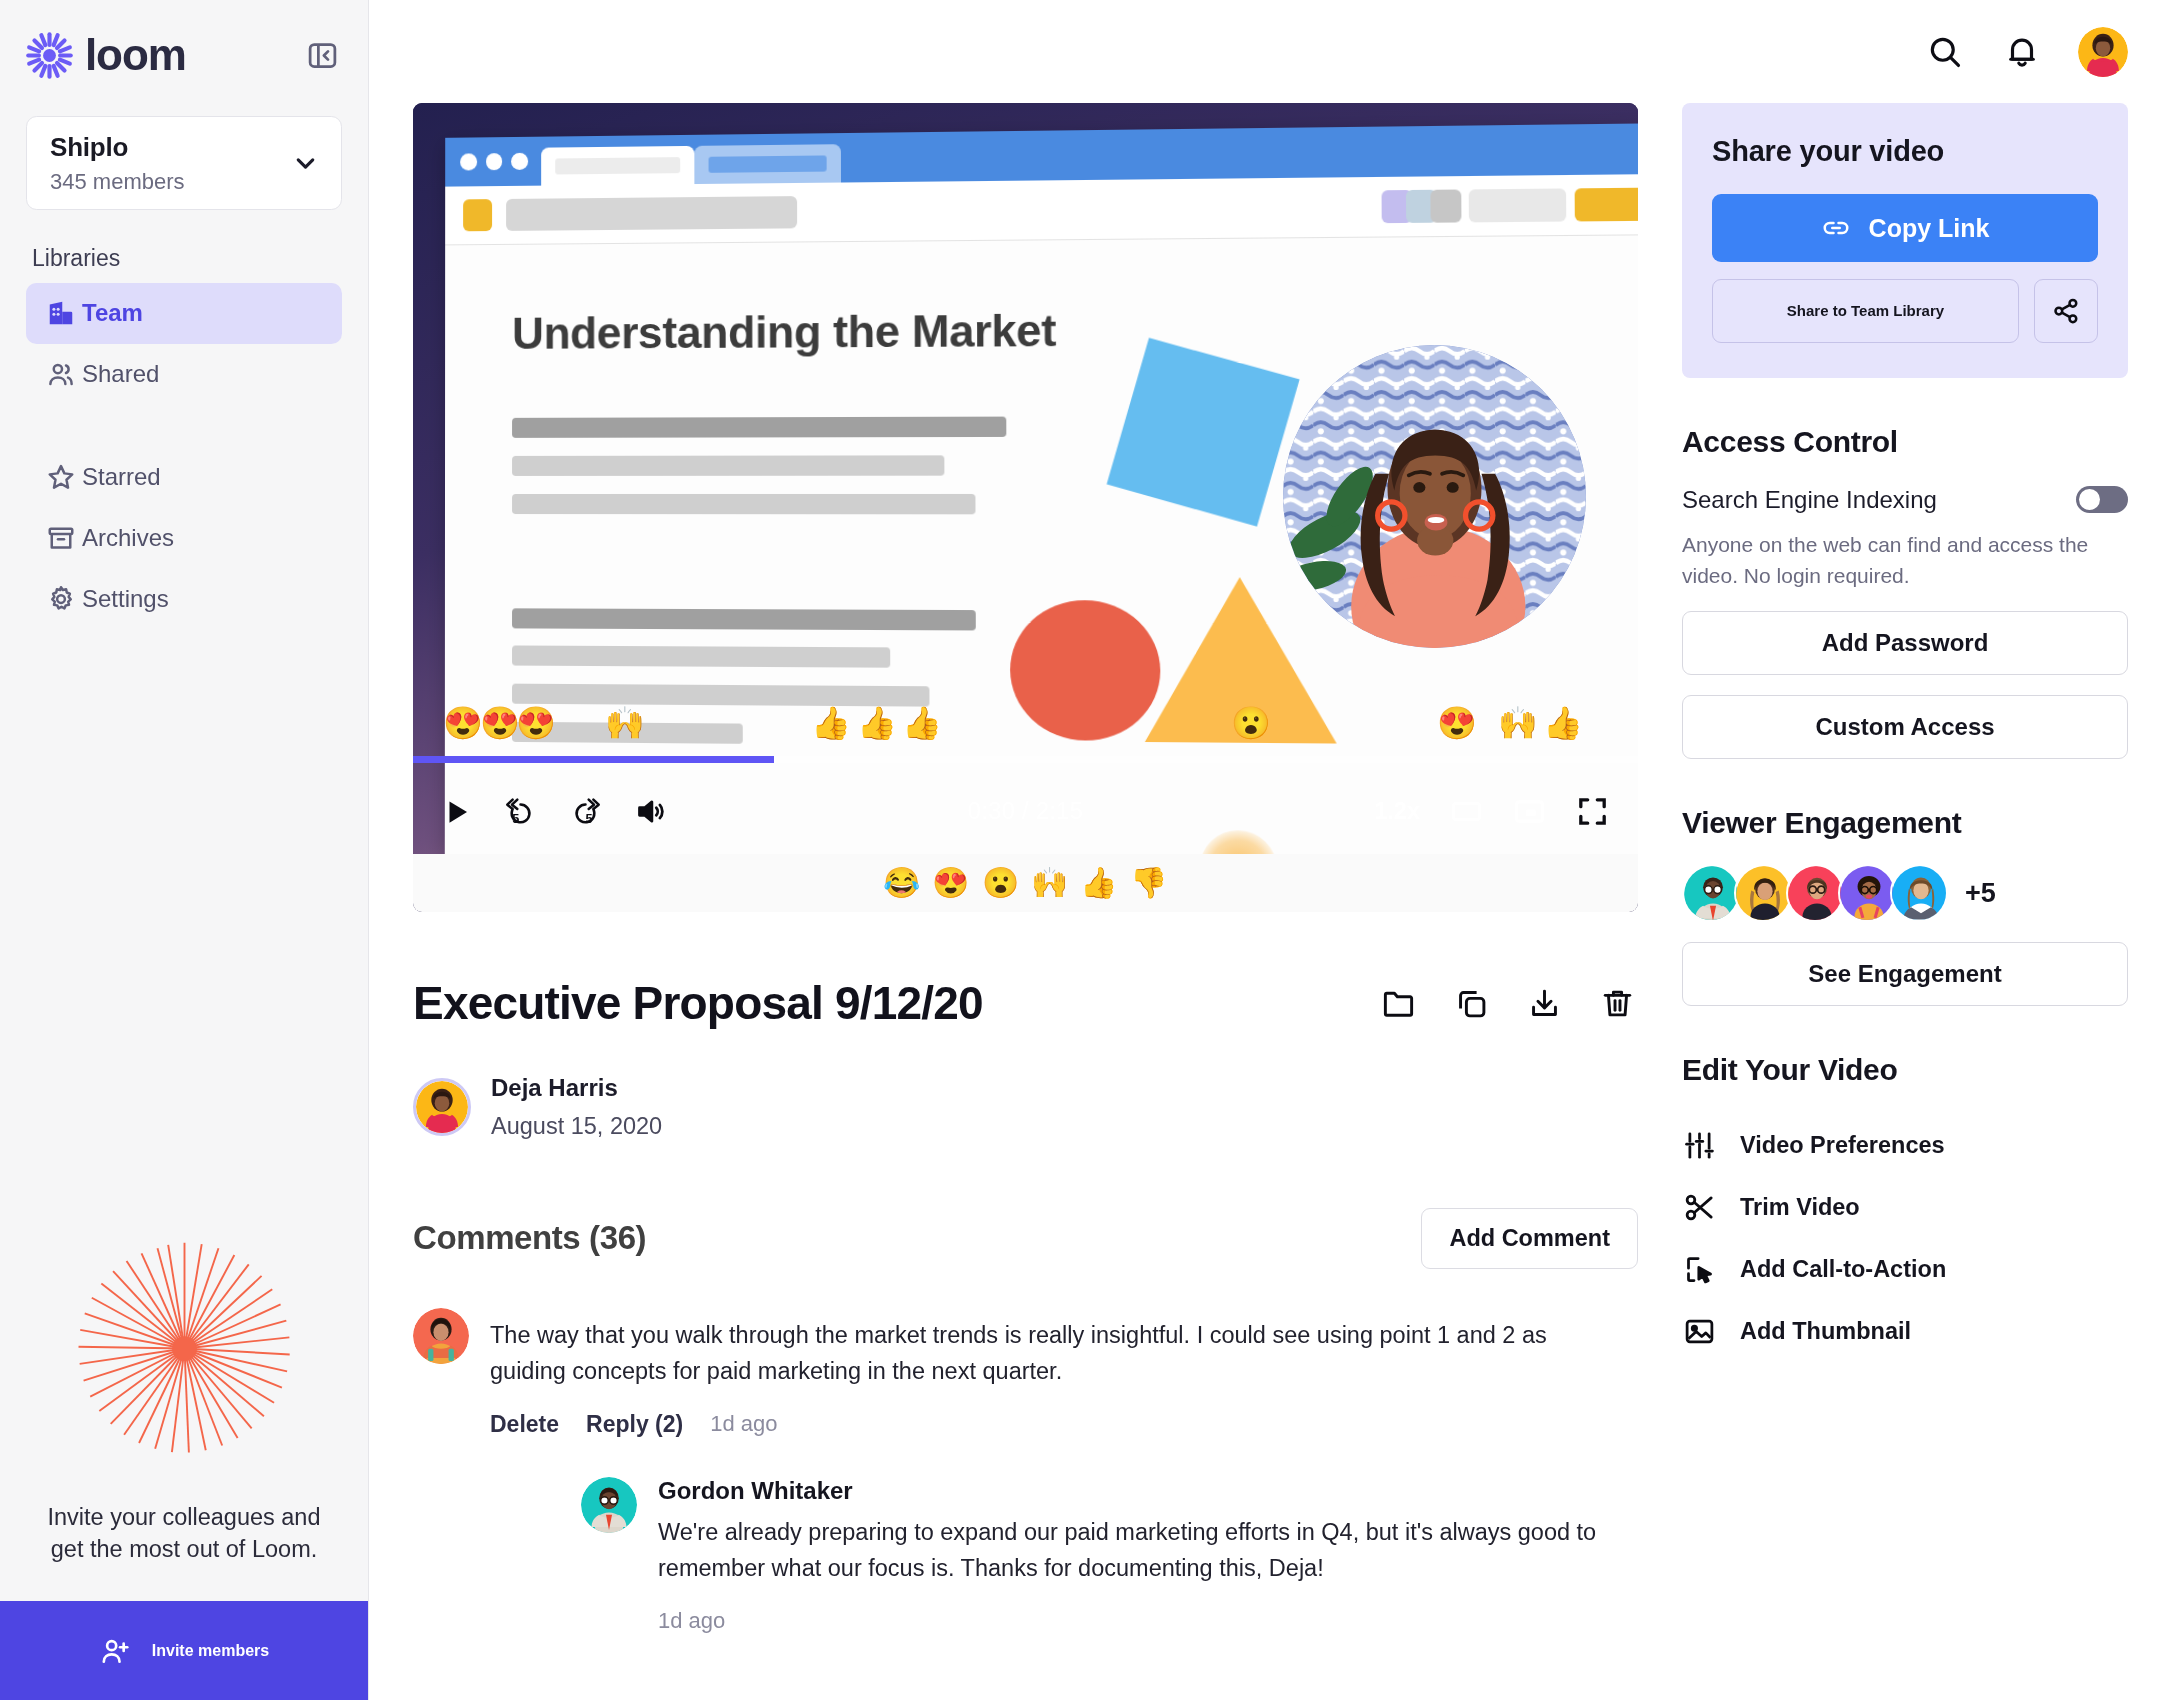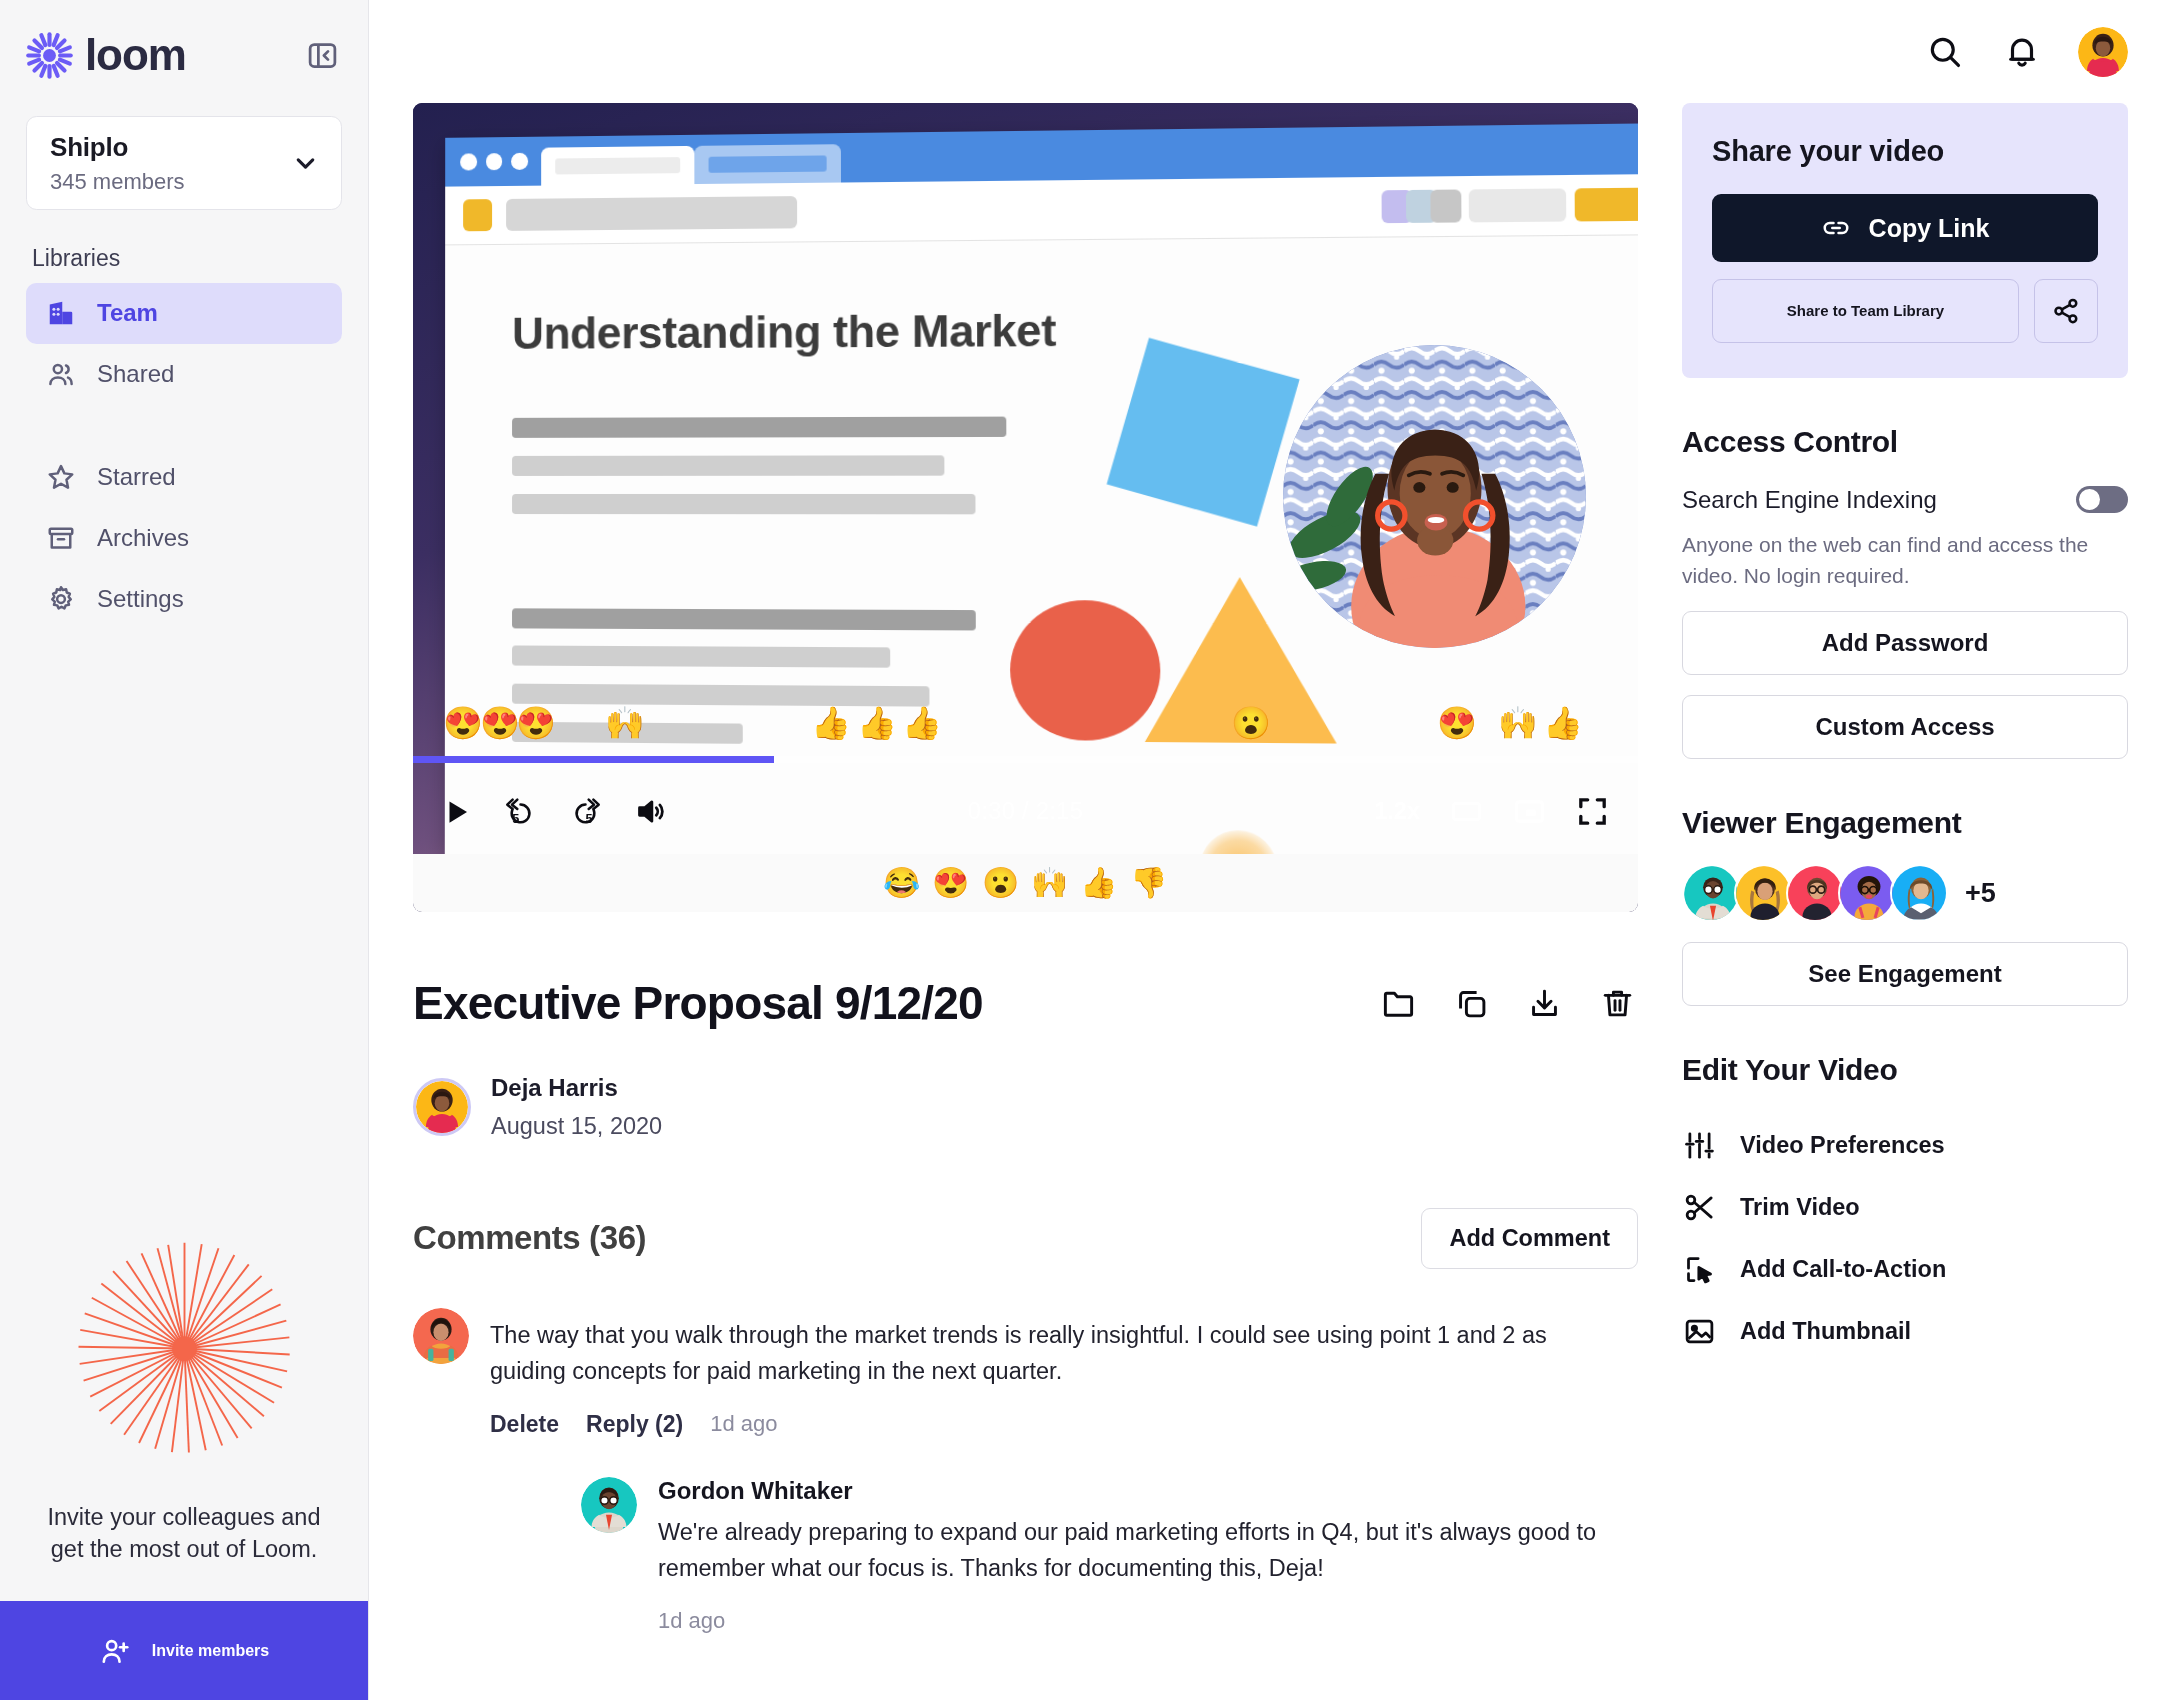--- a/index.html
+++ b/index.html
@@ -39,21 +39,21 @@
   }
   .team-name { font-size: 26px; font-weight: 700; color: #1a1a24; letter-spacing: -0.2px; }
   .team-members { font-size: 22px; color: #6b6b80; margin-top: 6px; }
 
   .section-label {
     font-size: 23px; color: #3d3d52; font-weight: 400;
     padding: 0 0 0 6px; margin: 35px 0 10.6px 0;
   }
   .nav-list { padding: 0; }
   .nav-item {
-    display: flex; align-items: center; gap: 20px;
+    display: flex; align-items: center; gap: 5px;
     height: 61px; border-radius: 10.6px; padding: 0 18px;
     cursor: pointer; color: #51516a; font-size: 24px; font-weight: 400;
   }
   .nav-item.active { background: #dedcfb; color: #4e45e2; font-weight: 700; }
   .nav-icon { width: 33px; height: 33px; display: flex; align-items: center; justify-content: center; flex: 0 0 33px; }
   .nav-gap { height: 42px; }
 
   .sb-spacer { flex: 1; }
   .invite-promo { padding: 0 39px 36px 39px; text-align: center; }
   .sunburst { width: 225px; height: 225px; margin: 0 auto 41px auto; }
@@ -152,21 +152,21 @@
   .c-stamp { font-size: 23px; font-weight: 700; color: #4e45e2; }
   .c-text { font-size: 23.5px; line-height: 1.52; color: #22222e; margin-top: 10.6px; max-width: 1092px; }
   .c-actions { display: flex; align-items: center; gap: 27px; margin-top: 21px; }
   .c-act { font-size: 23px; font-weight: 700; color: #2f2f46; cursor: pointer; }
   .c-ago { font-size: 22px; color: #8b8b9e; }
   .reply { margin-left: 91px; }
 
   
   .share-card { background: #e6e4fc; border-radius: 8px; padding: 32px 30px 35px 30px; }
   .share-title { font-size: 29px; font-weight: 700; color: #15151f; letter-spacing: -0.2px; }
-  .copy-btn { margin-top: 26px; height: 68px; background: #0f172a; border-radius: 9px; display: flex; align-items: center; justify-content: center; gap: 18px; color: #fff; font-size: 25px; font-weight: 700; cursor: pointer; }
+  .copy-btn { margin-top: 26px; height: 68px; background: #3b82f6; border-radius: 9px; display: flex; align-items: center; justify-content: center; gap: 18px; color: #fff; font-size: 25px; font-weight: 700; cursor: pointer; }
   .share-row { margin-top: 16.7px; display: flex; gap: 15px; }
   .share-lib-btn { flex: 1; height: 64px; border: 1.5px solid #c5c2e8; border-radius: 9px; display: flex; align-items: center; justify-content: center; font-size: 15px; font-weight: 700; color: #15151f; cursor: pointer; background: transparent; }
   .share-ic-btn { width: 64px; height: 64px; border: 1.5px solid #c5c2e8; border-radius: 9px; display: flex; align-items: center; justify-content: center; cursor: pointer; }
 
   .rail-h { font-size: 30px; font-weight: 700; color: #15151f; margin-top: 47px; letter-spacing: -0.3px; }
   .toggle-row { display: flex; align-items: center; margin-top: 27px; }
   .toggle-label { font-size: 24px; color: #1c1c2a; }
   .toggle { margin-left: auto; width: 52px; height: 27px; border-radius: 13.7px; background: #6d6d83; position: relative; cursor: pointer; }
   .toggle .knob { position: absolute; top: 3px; left: 3px; width: 21px; height: 21px; border-radius: 50%; background: #fff; }
   .rail-desc { font-size: 21px; line-height: 1.45; color: #6b6b80; margin-top: 16.7px; }

